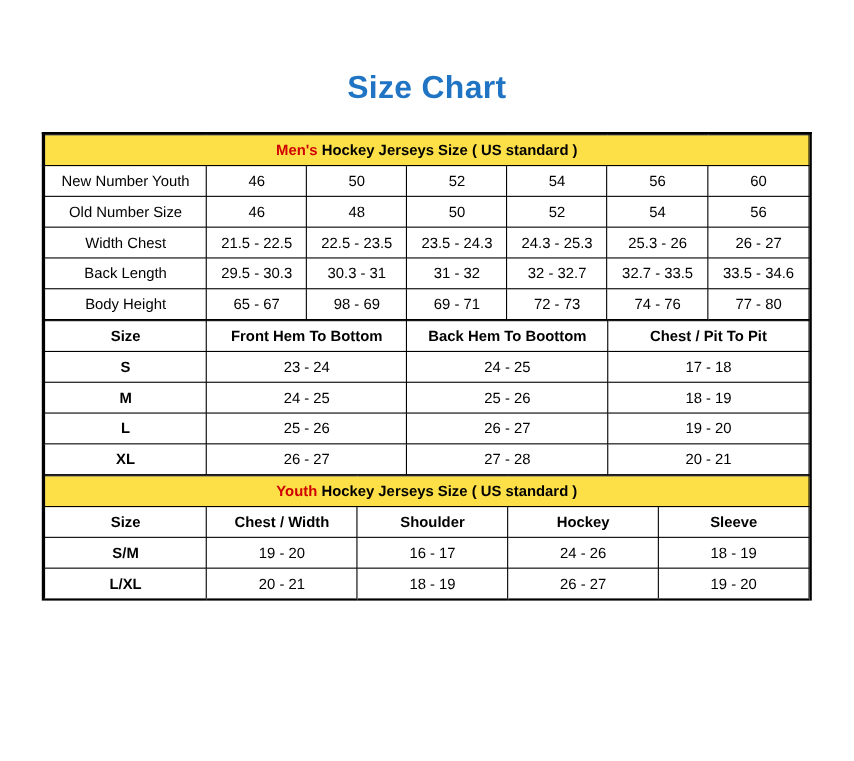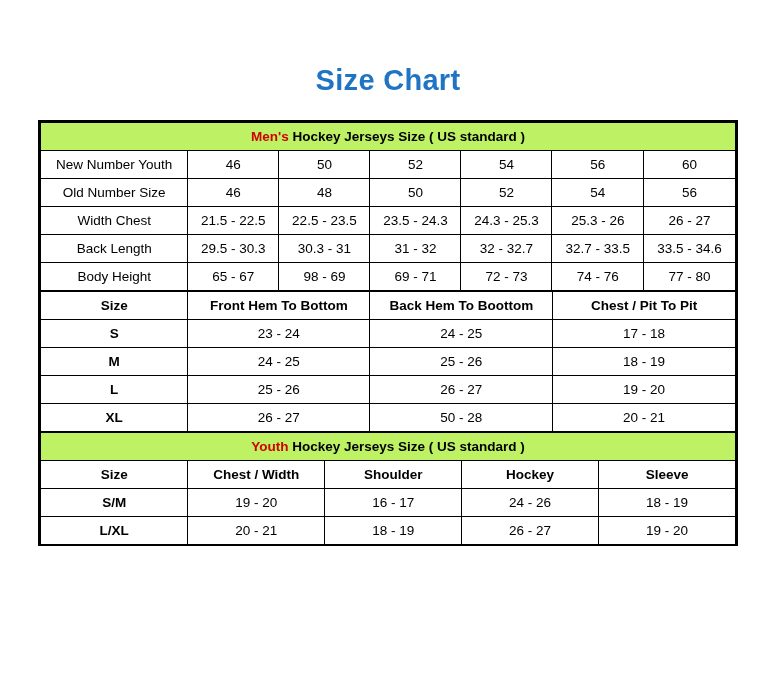--- a/index.html
+++ b/index.html
@@ -41,21 +41,21 @@
   table.size-table td {
     border: 1px solid #000000;
     text-align: center;
     vertical-align: middle;
     font-size: 13.5px;
     height: 28px;
     padding: 1px 2px;
     box-sizing: border-box;
   }
   .band {
-    background: #bef264;
+    background: #fde047;
     font-weight: bold;
     font-size: 15px;
     height: 32px;
   }
   .band .accent-men { color: #d00000; }
   .band .accent-women { color: #d00000; }
   .band .accent-youth { color: #d00000; }
   .band .rest { color: #000000; }
   .hdr {
     font-weight: bold;
@@ -165,21 +165,21 @@
         </tr>
         <tr>
           <td class="bold-cell">L</td>
           <td>25 - 26</td>
           <td>26 - 27</td>
           <td>19 - 20</td>
         </tr>
         <tr>
           <td class="bold-cell">XL</td>
           <td>26 - 27</td>
-          <td>50 - 28</td>
+          <td>27 - 28</td>
           <td>20 - 21</td>
         </tr>
       </tbody>
     </table>
 
     <table class="size-table">
       <colgroup>
         <col style="width:21.2%">
         <col style="width:19.7%">
         <col style="width:19.7%">

